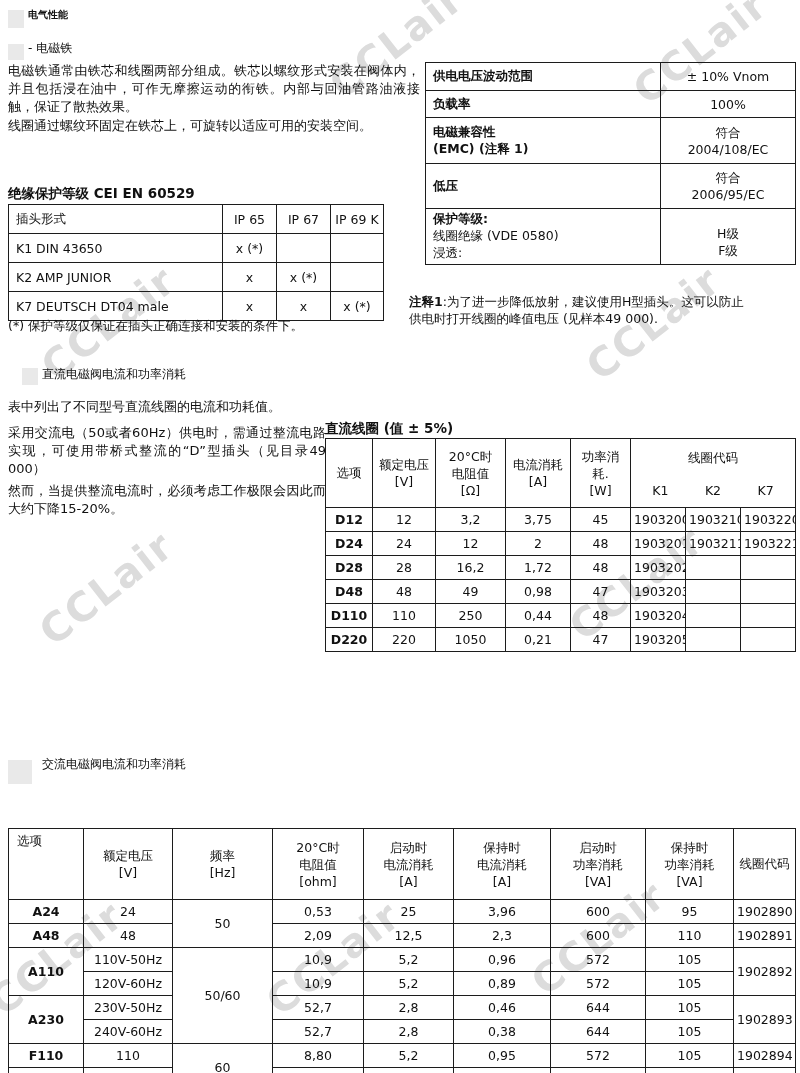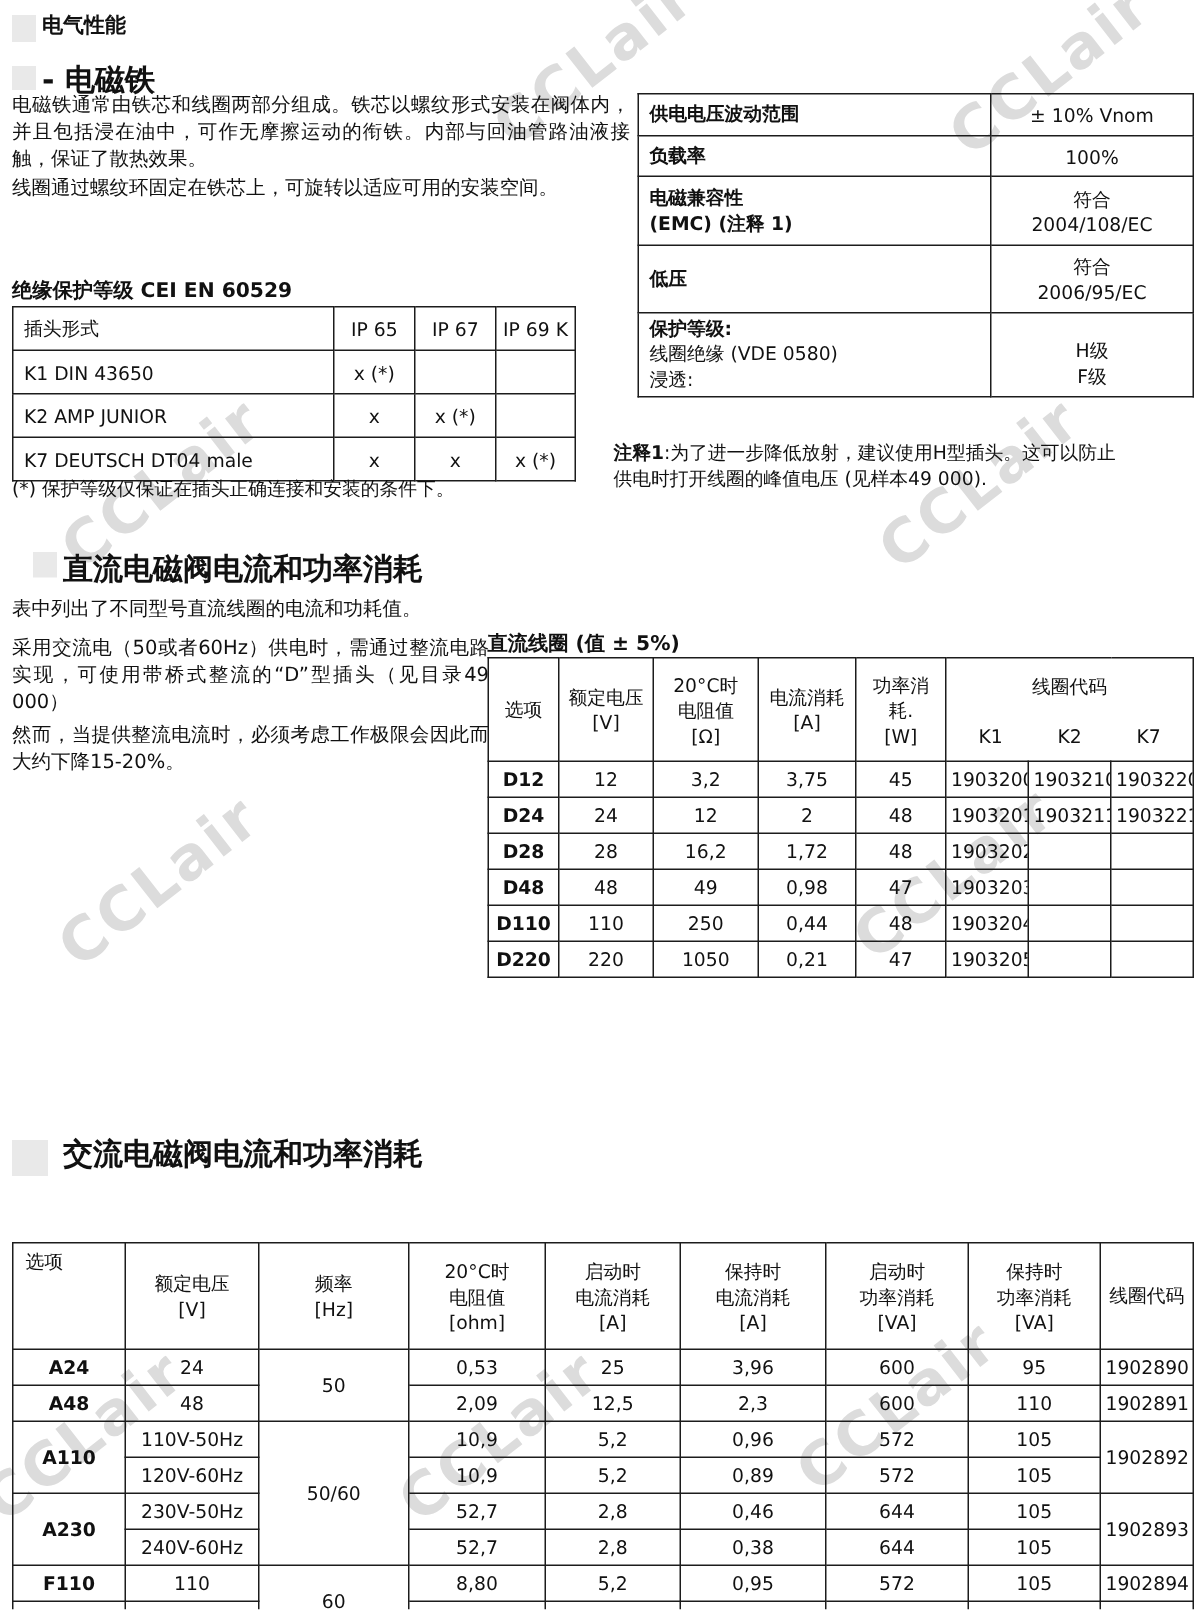--- a/index.html
+++ b/index.html
@@ -2,22 +2,22 @@
 <html><head>
 <meta charset="utf-8">
 <style>
   html,body { margin:0; padding:0; background:#ffffff; }
   body { font-family:"DejaVu Sans","Liberation Sans",sans-serif; color:#111; }
   .page { position:relative; width:800px; height:1073px; background:#fff; overflow:hidden; }
   .abs { position:absolute; z-index:1; }
   .wm { position:absolute; z-index:0; color:#dcdcdc; font-weight:bold; font-size:40px;
         letter-spacing:2px; transform:rotate(-38deg); white-space:nowrap; user-select:none; }
   .marker { position:absolute; z-index:1; background:#e9e9e9; }
-  .h1 { font-size:14px; font-weight:bold; }
-  .h2 { font-size:20px; font-weight:bold; }
+  .h1 { font-size:10px; font-weight:bold; }
+  .h2 { font-size:12px; font-weight:normal; }
   .h3 { font-size:13.5px; font-weight:bold; }
   .para { font-size:13px; line-height:1.38; text-align:justify; margin:0; }
   .small { font-size:12.5px; line-height:1.35; margin:0; }
   .pre { white-space:pre-line; }
   .bold { font-weight:bold; }
 
   table.grid { border-collapse:collapse; table-layout:fixed; width:100%; background:transparent; }
   .grid th, .grid td { border:1px solid #1c1c1c; font-weight:normal; font-size:12.5px;
                        padding:2px 3px; overflow:hidden; }
 

